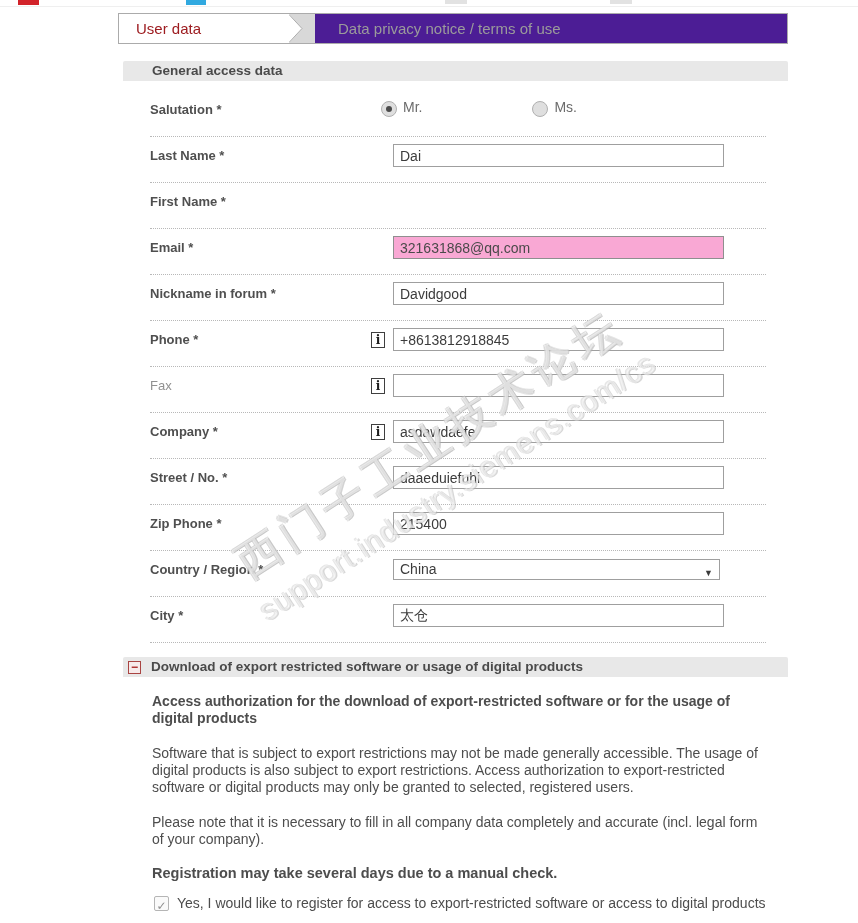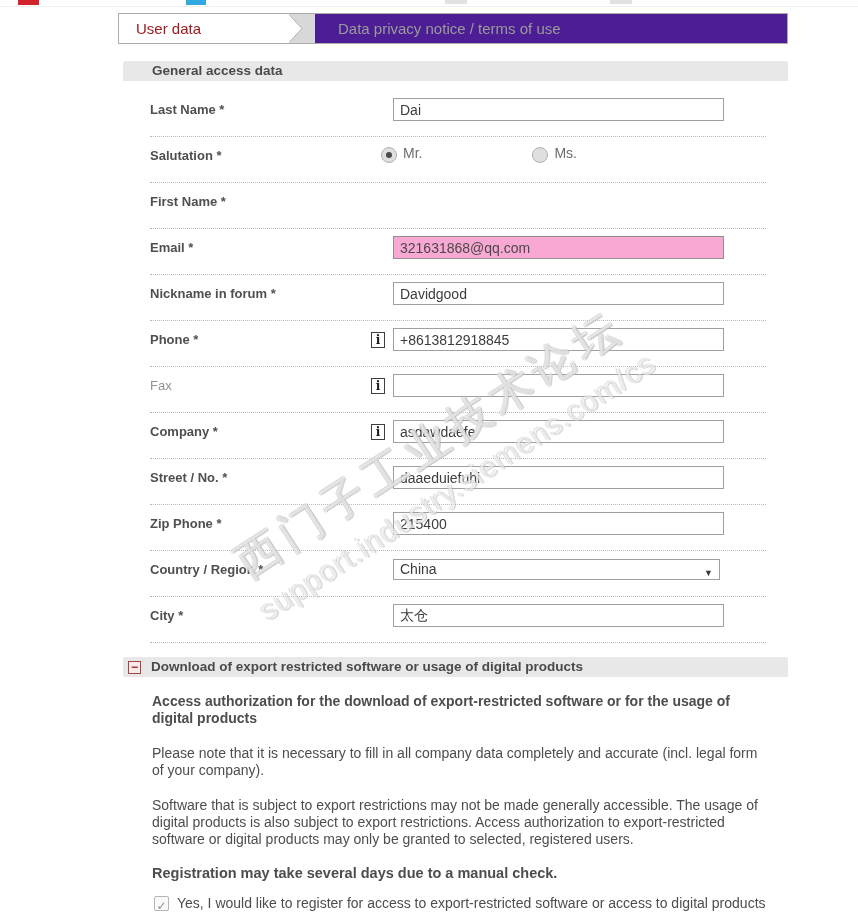--- a/index.html
+++ b/index.html
@@ -126,42 +126,42 @@
   <div class="tab inactive">
     <span>Data privacy notice / terms of use</span>
   </div>
 </div>
 
 <div class="section-header s1">
   <span>General access data</span>
 </div>
 
 <div class="form">
-
-  <div class="row">
-    <div class="lbl">Last Name *</div>
-    <div class="ico"></div>
-    <input class="txt" type="text" value="Dai" style="">
-  </div>
 
   <div class="row">
     <div class="lbl">Salutation *</div>
     <div class="radios">
       <div class="radio-opt">
         <span class="radio on"></span>
         <span class="rlbl">Mr.</span>
       </div>
       <div class="radio-opt second">
         <span class="radio"></span>
         <span class="rlbl">Ms.</span>
       </div>
     </div>
   </div>
 
   <div class="row">
+    <div class="lbl">Last Name *</div>
+    <div class="ico"></div>
+    <input class="txt" type="text" value="Dai" style="">
+  </div>
+
+  <div class="row">
     <div class="lbl">First Name *</div>
     <div class="ico"></div>
   </div>
 
   <div class="row">
     <div class="lbl">Email *</div>
     <div class="ico"></div>
     <input class="txt" type="text" disabled="" value="321631868@qq.com" style="">
   </div>
 
@@ -218,22 +218,22 @@
 
 </div>
 
 <div class="section-header s2">
   <span class="minus-icon">−</span>
   <span>Download of export restricted software or usage of digital products</span>
 </div>
 
 <div class="export-body">
   <div class="subhead">Access authorization for the download of export-restricted software or for the usage of digital products</div>
+  <p>Software that is subject to export restrictions may not be made generally accessible. The usage of digital products is also subject to export restrictions. Access authorization to export-restricted software or digital products may only be granted to selected, registered users.</p>
   <p>Please note that it is necessary to fill in all company data completely and accurate (incl. legal form of your company).</p>
-  <p>Software that is subject to export restrictions may not be made generally accessible. The usage of digital products is also subject to export restrictions. Access authorization to export-restricted software or digital products may only be granted to selected, registered users.</p>
   <p class="note">Registration may take several days due to a manual check.</p>
   <div class="check-row">
     <span class="checkbox">
       <span class="mark">✓</span>
     </span>
     <span>Yes, I would like to register for access to export-restricted software or access to digital products</span>
   </div>
 </div>
 
 <div class="watermark">

